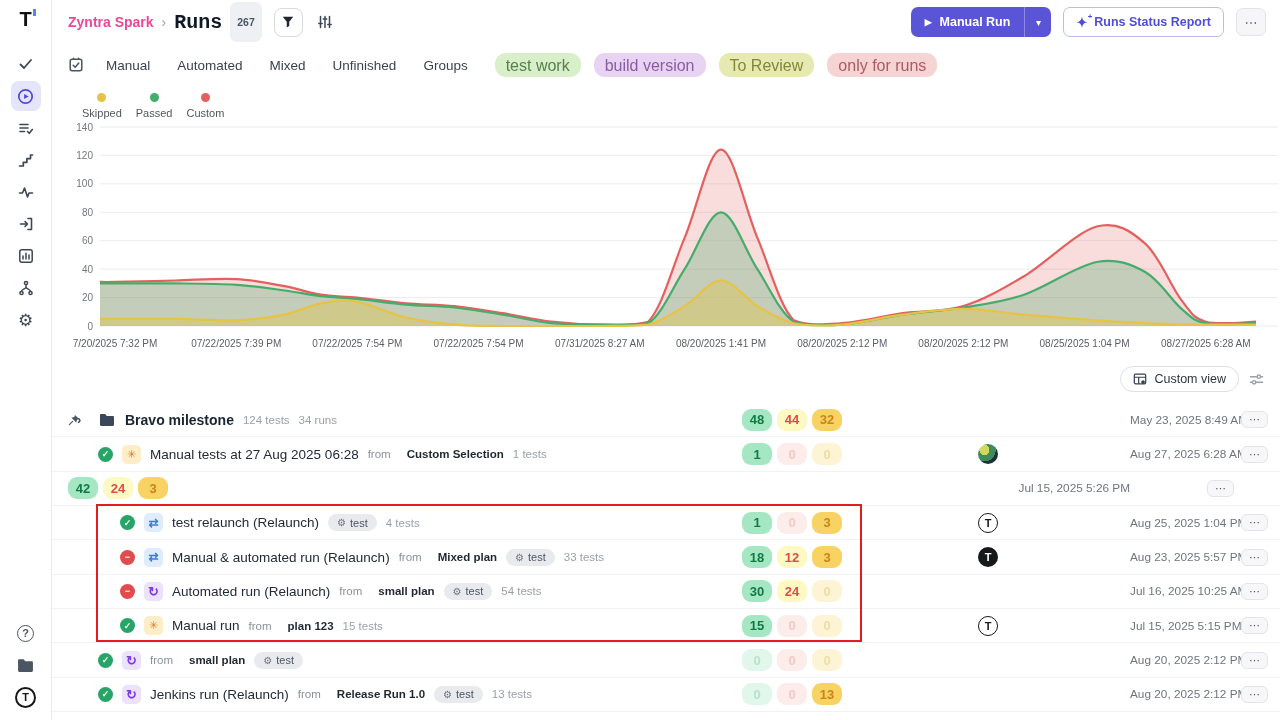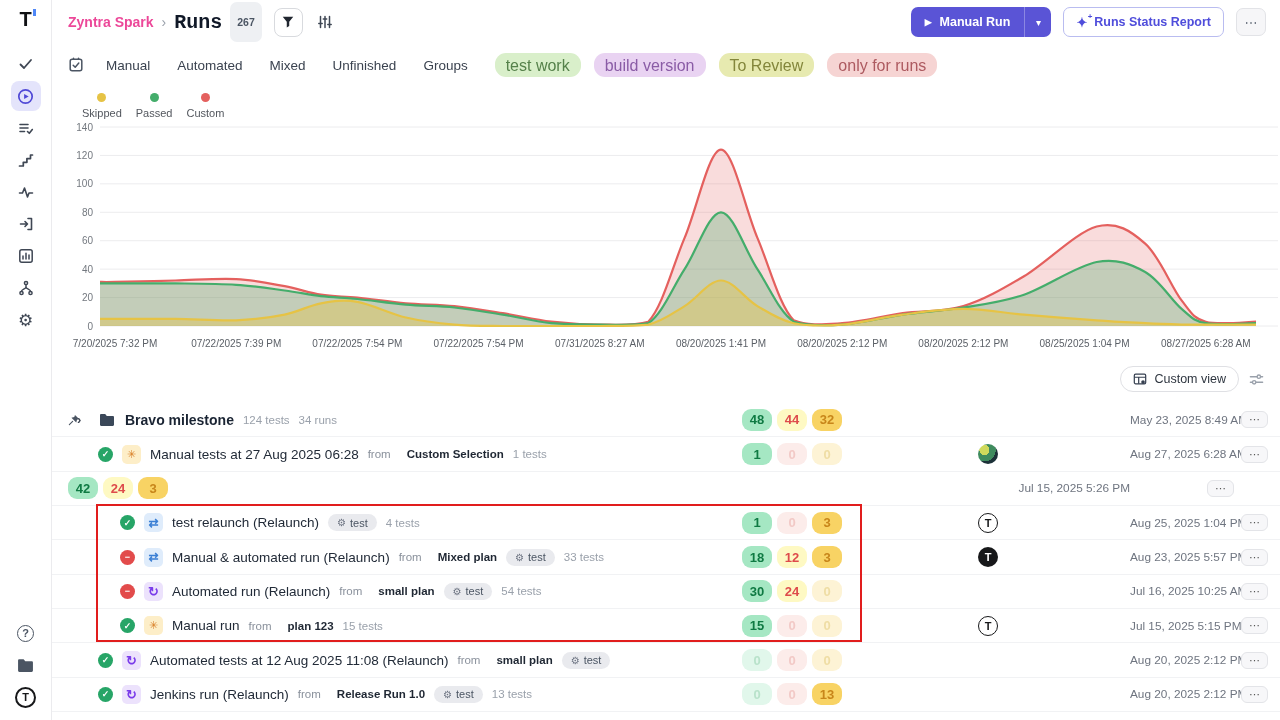--- a/index.html
+++ b/index.html
@@ -480,21 +480,20 @@
     <div class="cell date">Jul 15, 2025 5:15 PM</div>
     <div class="cell morec">
         <span class="row-more">⋯</span>
       </div>
   </div>
     <div class="row">
     <div class="cell main">
 
       <span class="status passed">✓</span>
       <span class="ticon automated">↻</span>
-      <span class="title">Automated tests at 12 Aug 2025 11:08 (Relaunch)</span>
       <span class="fromw">
           <span class="from-word">from</span>
           <span class="from-val">small plan</span>
         </span>
       <span class="tagpill">
           <span class="gear">⚙</span>
           <span class="tag-label">test</span>
         </span>
 
     </div>

